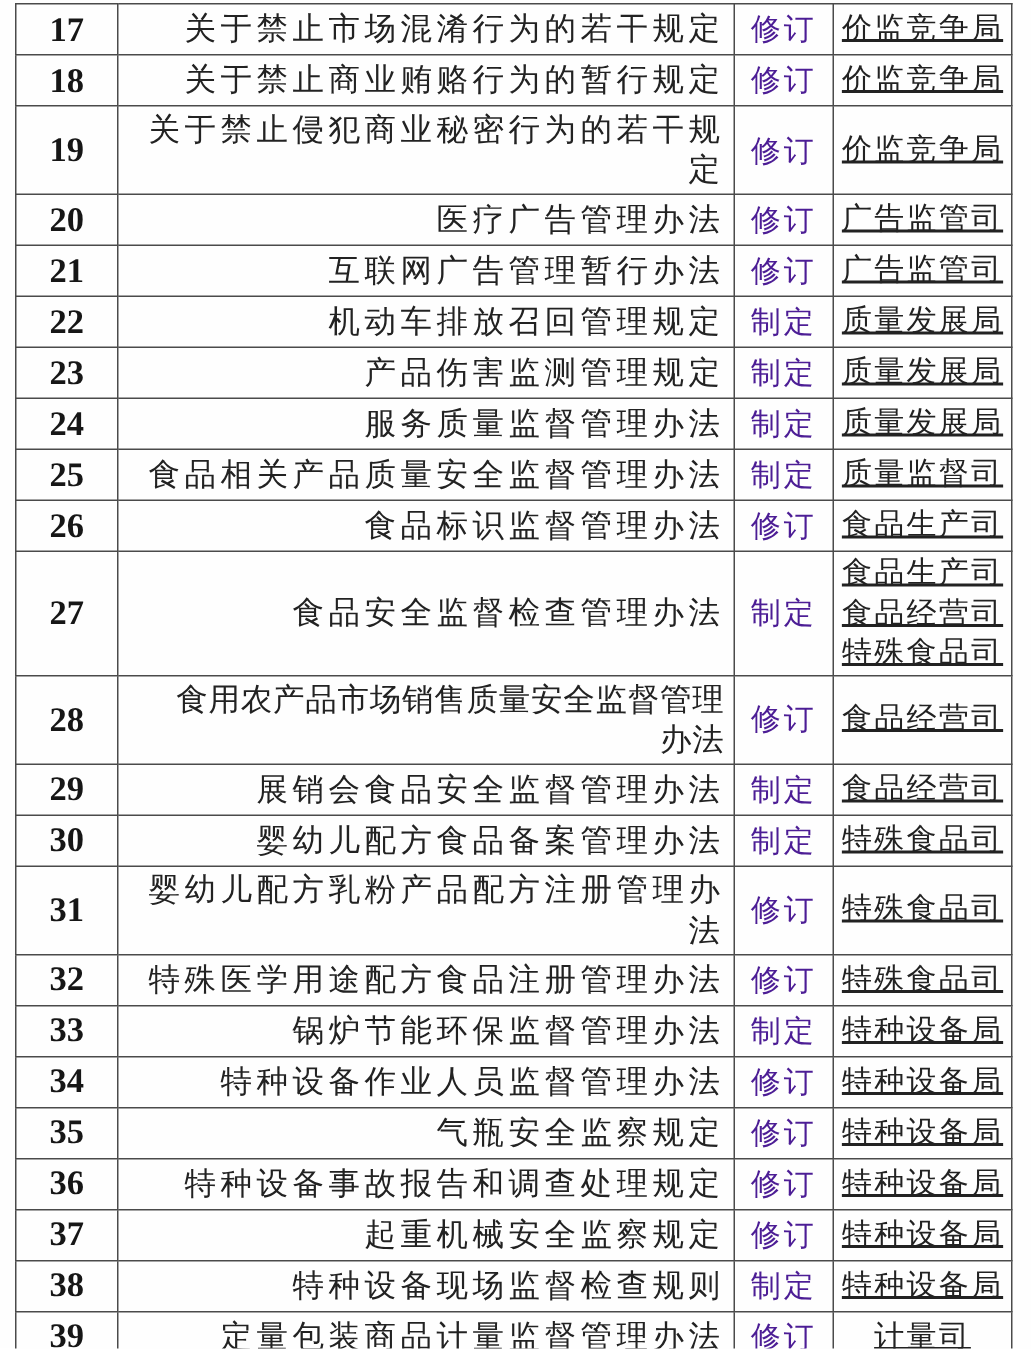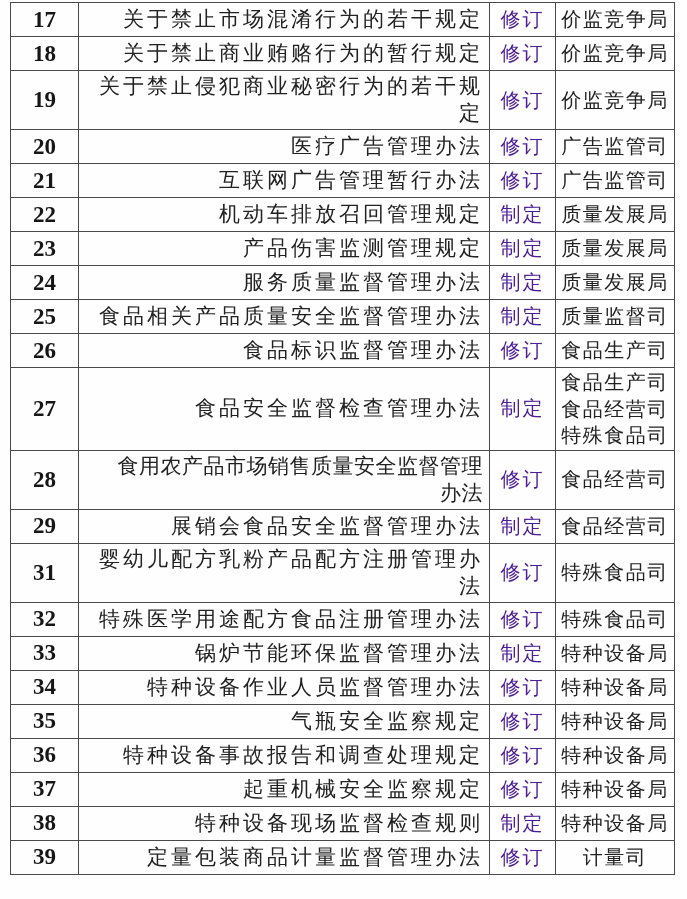--- a/index.html
+++ b/index.html
@@ -61,20 +61,21 @@
     font-size: 20px;
     letter-spacing: 2px;
     color: #4c1d95;
   }
   td.c-dept {
     text-align: center;
     font-size: 20px;
     letter-spacing: 1.5px;
     padding: 1px 2px;
     color: #222222;
+    text-decoration: underline;
   }
   td.c-dept .dept-line {
     line-height: 26.5px;
     white-space: nowrap;
   }
 </style>
 </head>
 <body>
 
 <div class="page">
@@ -186,20 +187,28 @@
   </tr>
         <tr class="row">
     <td class="c-num">29</td>
     <td class="c-title">展销会食品安全监督管理办法</td>
     <td class="c-action">制定</td>
     <td class="c-dept">
             <div class="dept-line">食品经营司</div>
           </td>
   </tr>
         <tr class="row">
+    <td class="c-num">30</td>
+    <td class="c-title">婴幼儿配方食品备案管理办法</td>
+    <td class="c-action">制定</td>
+    <td class="c-dept">
+            <div class="dept-line">特殊食品司</div>
+          </td>
+  </tr>
+        <tr class="row">
     <td class="c-num">31</td>
     <td class="c-title">婴幼儿配方乳粉产品配方注册管理办法</td>
     <td class="c-action">修订</td>
     <td class="c-dept">
             <div class="dept-line">特殊食品司</div>
           </td>
   </tr>
         <tr class="row">
     <td class="c-num">32</td>
     <td class="c-title">特殊医学用途配方食品注册管理办法</td>

